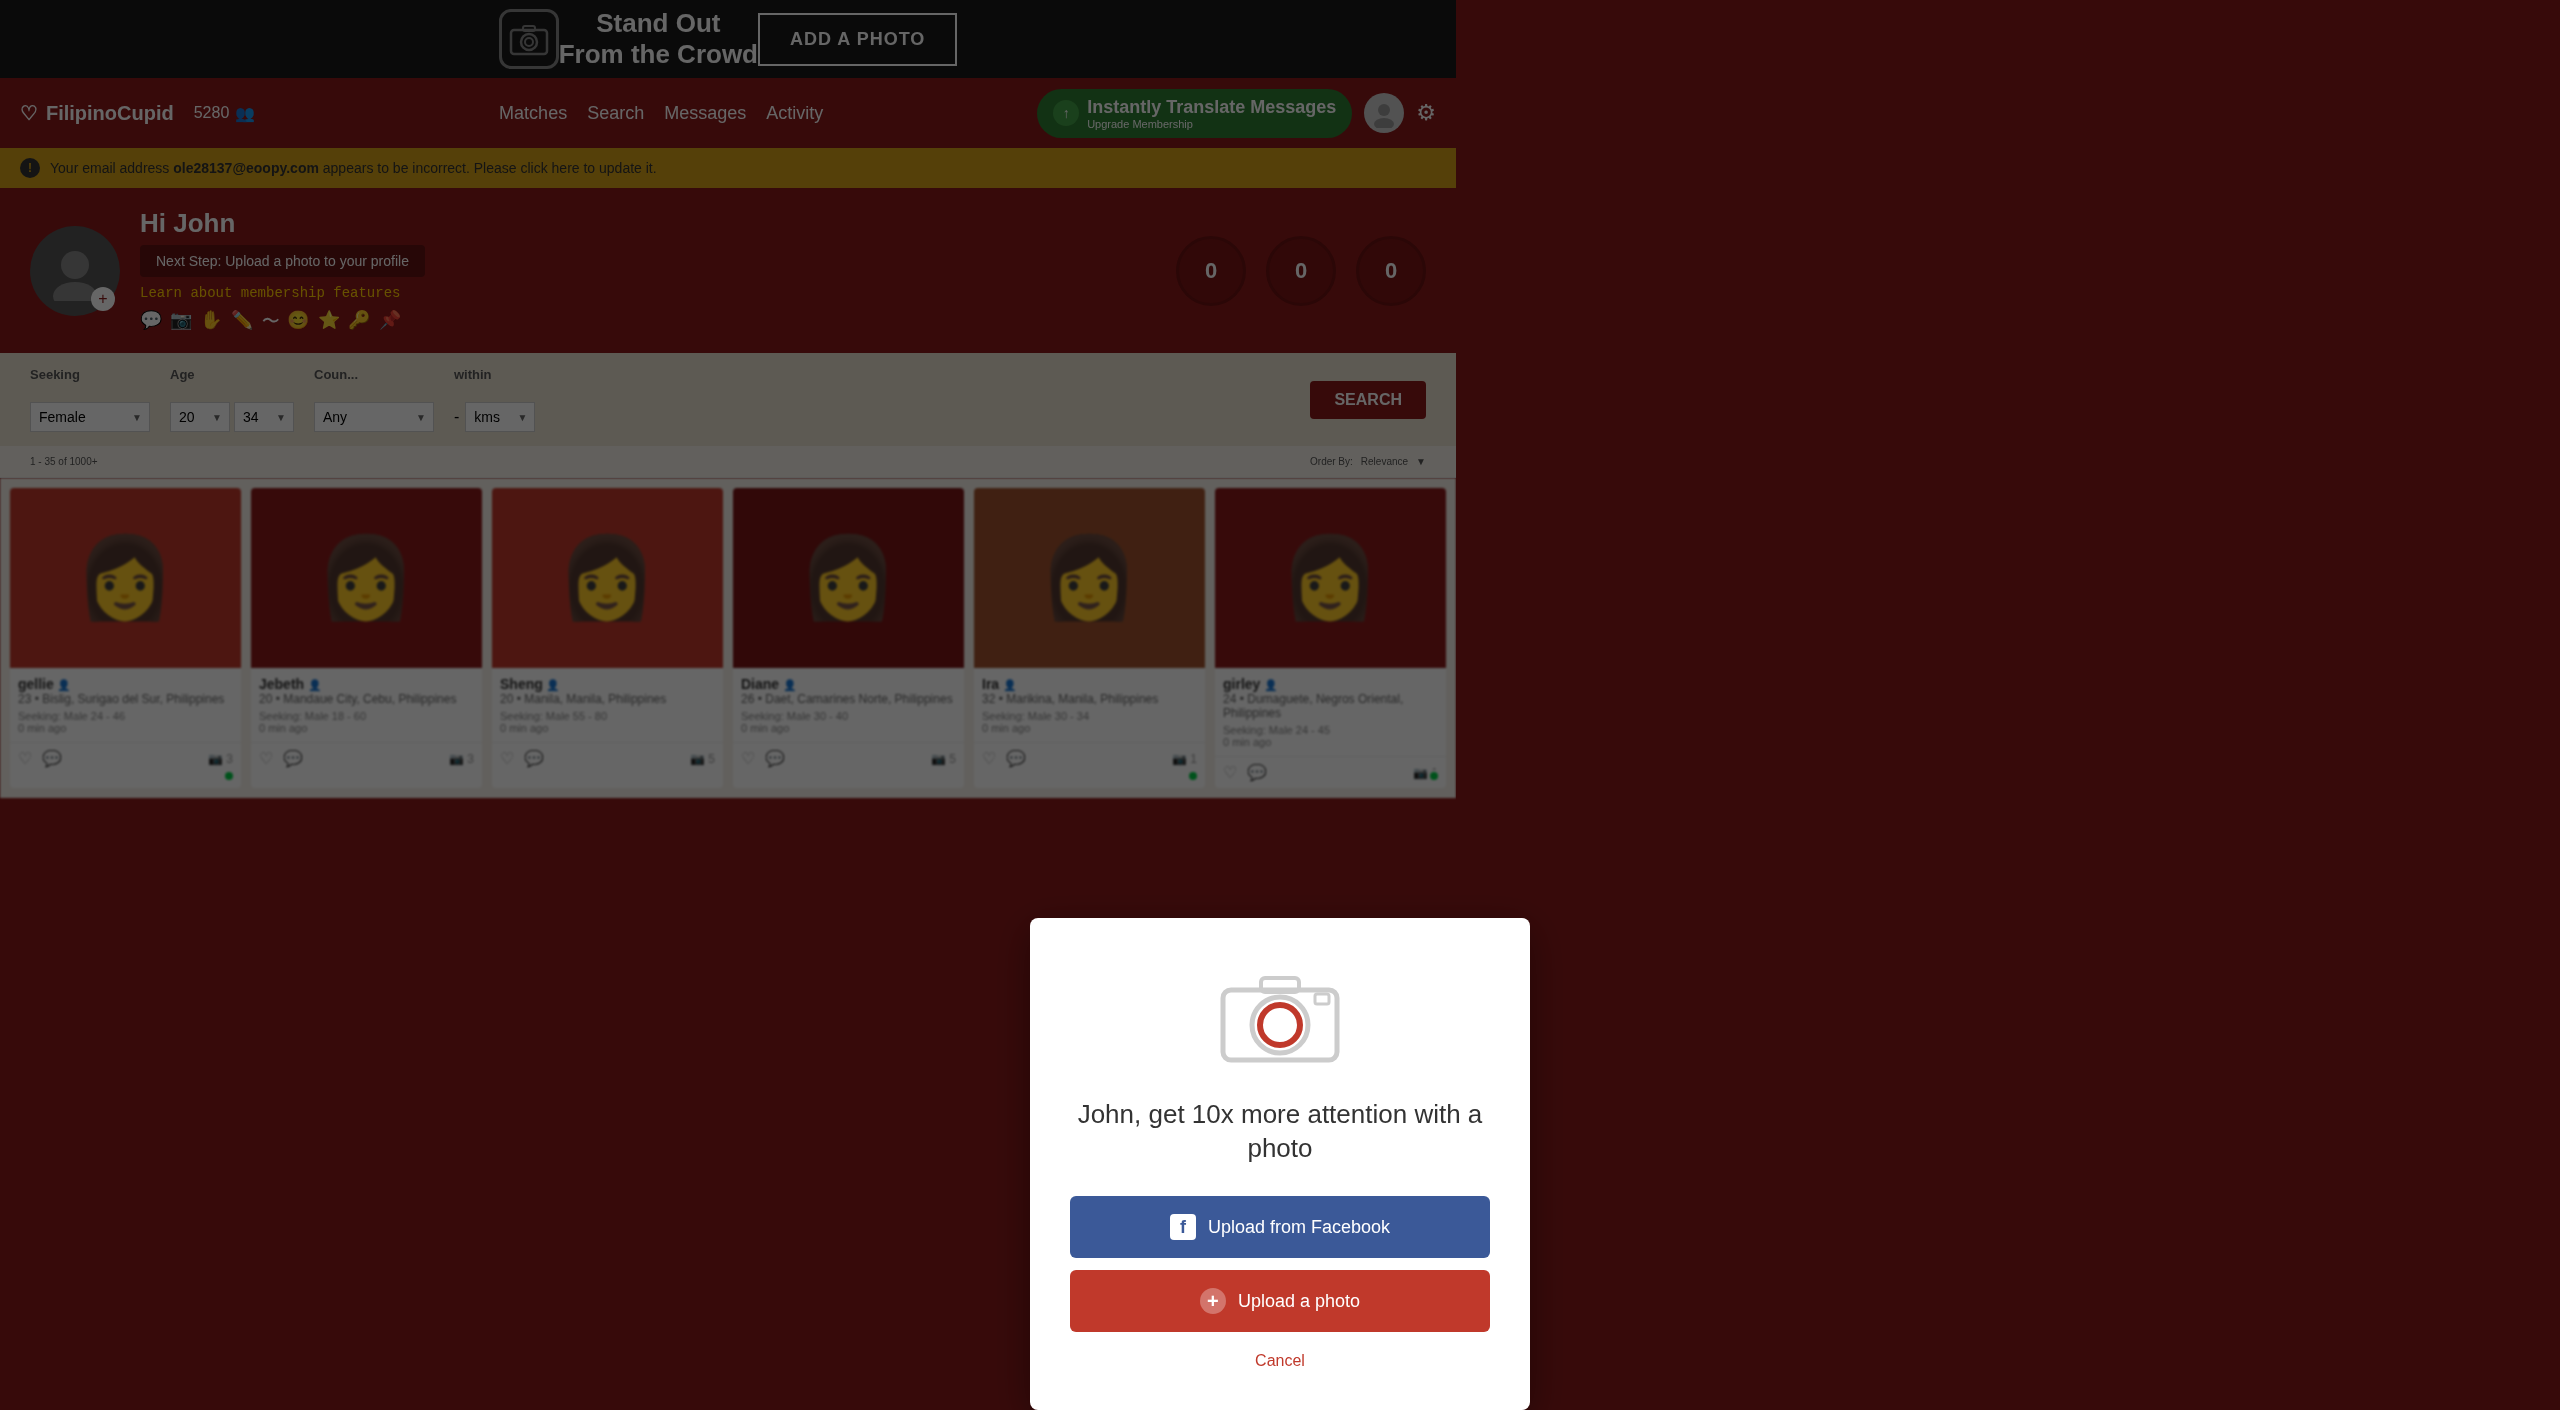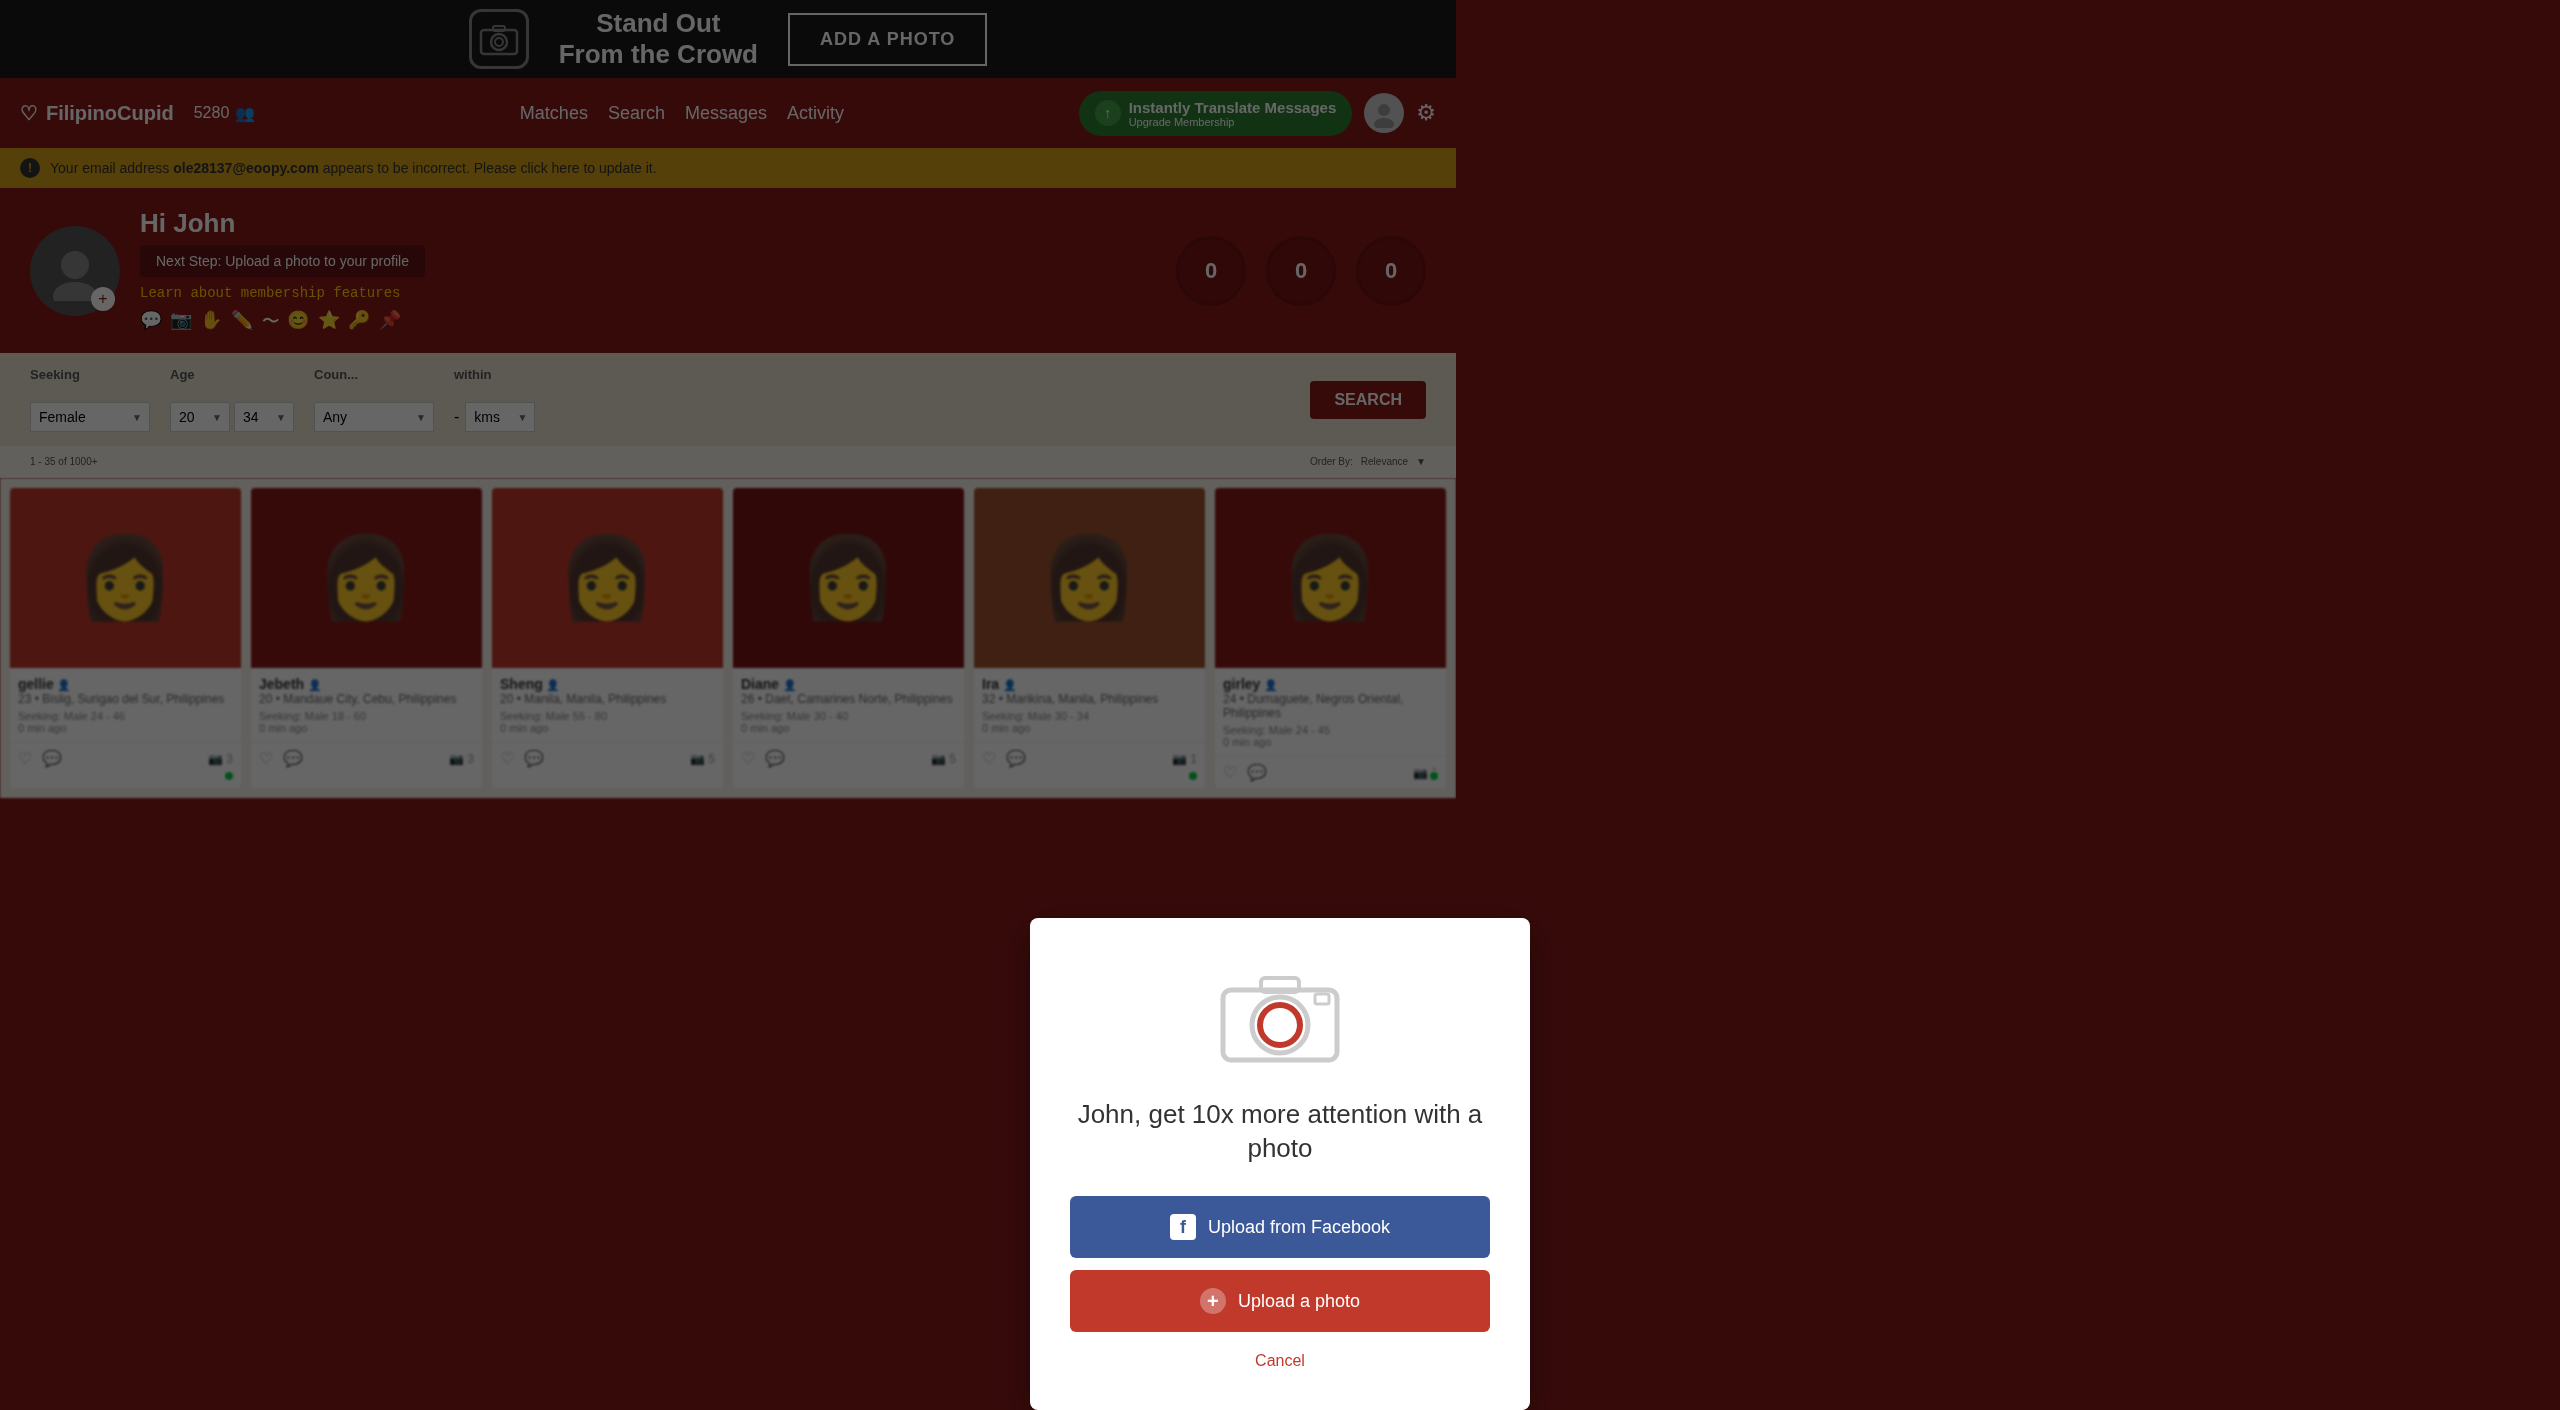--- a/index.html
+++ b/index.html
@@ -5,21 +5,20 @@
     * { margin: 0; padding: 0; box-sizing: border-box; }
     body { font-family: Arial, sans-serif; background: #8b1a1a; width: 1456px; min-height: 800px; overflow-x: hidden; }
 
     
     .top-banner {
       background: #1a1a1a;
       display: flex;
       align-items: center;
       justify-content: center;
       padding: 8px 40px;
-      gap: 30px;
     }
     .top-banner-camera {
       width: 60px; height: 60px;
       border: 3px solid #888;
       border-radius: 12px;
       display: flex; align-items: center; justify-content: center;
       color: #888; font-size: 28px;
     }
     .top-banner-text {
       color: white; font-size: 26px; font-weight: bold; text-align: center;
@@ -73,21 +72,21 @@
       cursor: pointer;
     }
     .translate-btn-arrow {
       background: #43a047;
       border-radius: 50%;
       width: 26px; height: 26px;
       display: flex; align-items: center; justify-content: center;
       font-size: 14px;
     }
     .translate-btn-text { text-align: left; }
-    .translate-btn-text .main { font-size: 15px; font-weight: bold; }
+    .translate-btn-text .main { font-size: 18px; font-weight: bold; }
     .translate-btn-text .sub { font-size: 11px; }
     .nav-avatar {
       width: 40px; height: 40px;
       border-radius: 50%;
       background: #ccc;
       display: flex; align-items: center; justify-content: center;
     }
     .nav-settings { color: white; font-size: 22px; cursor: pointer; }
 
     

